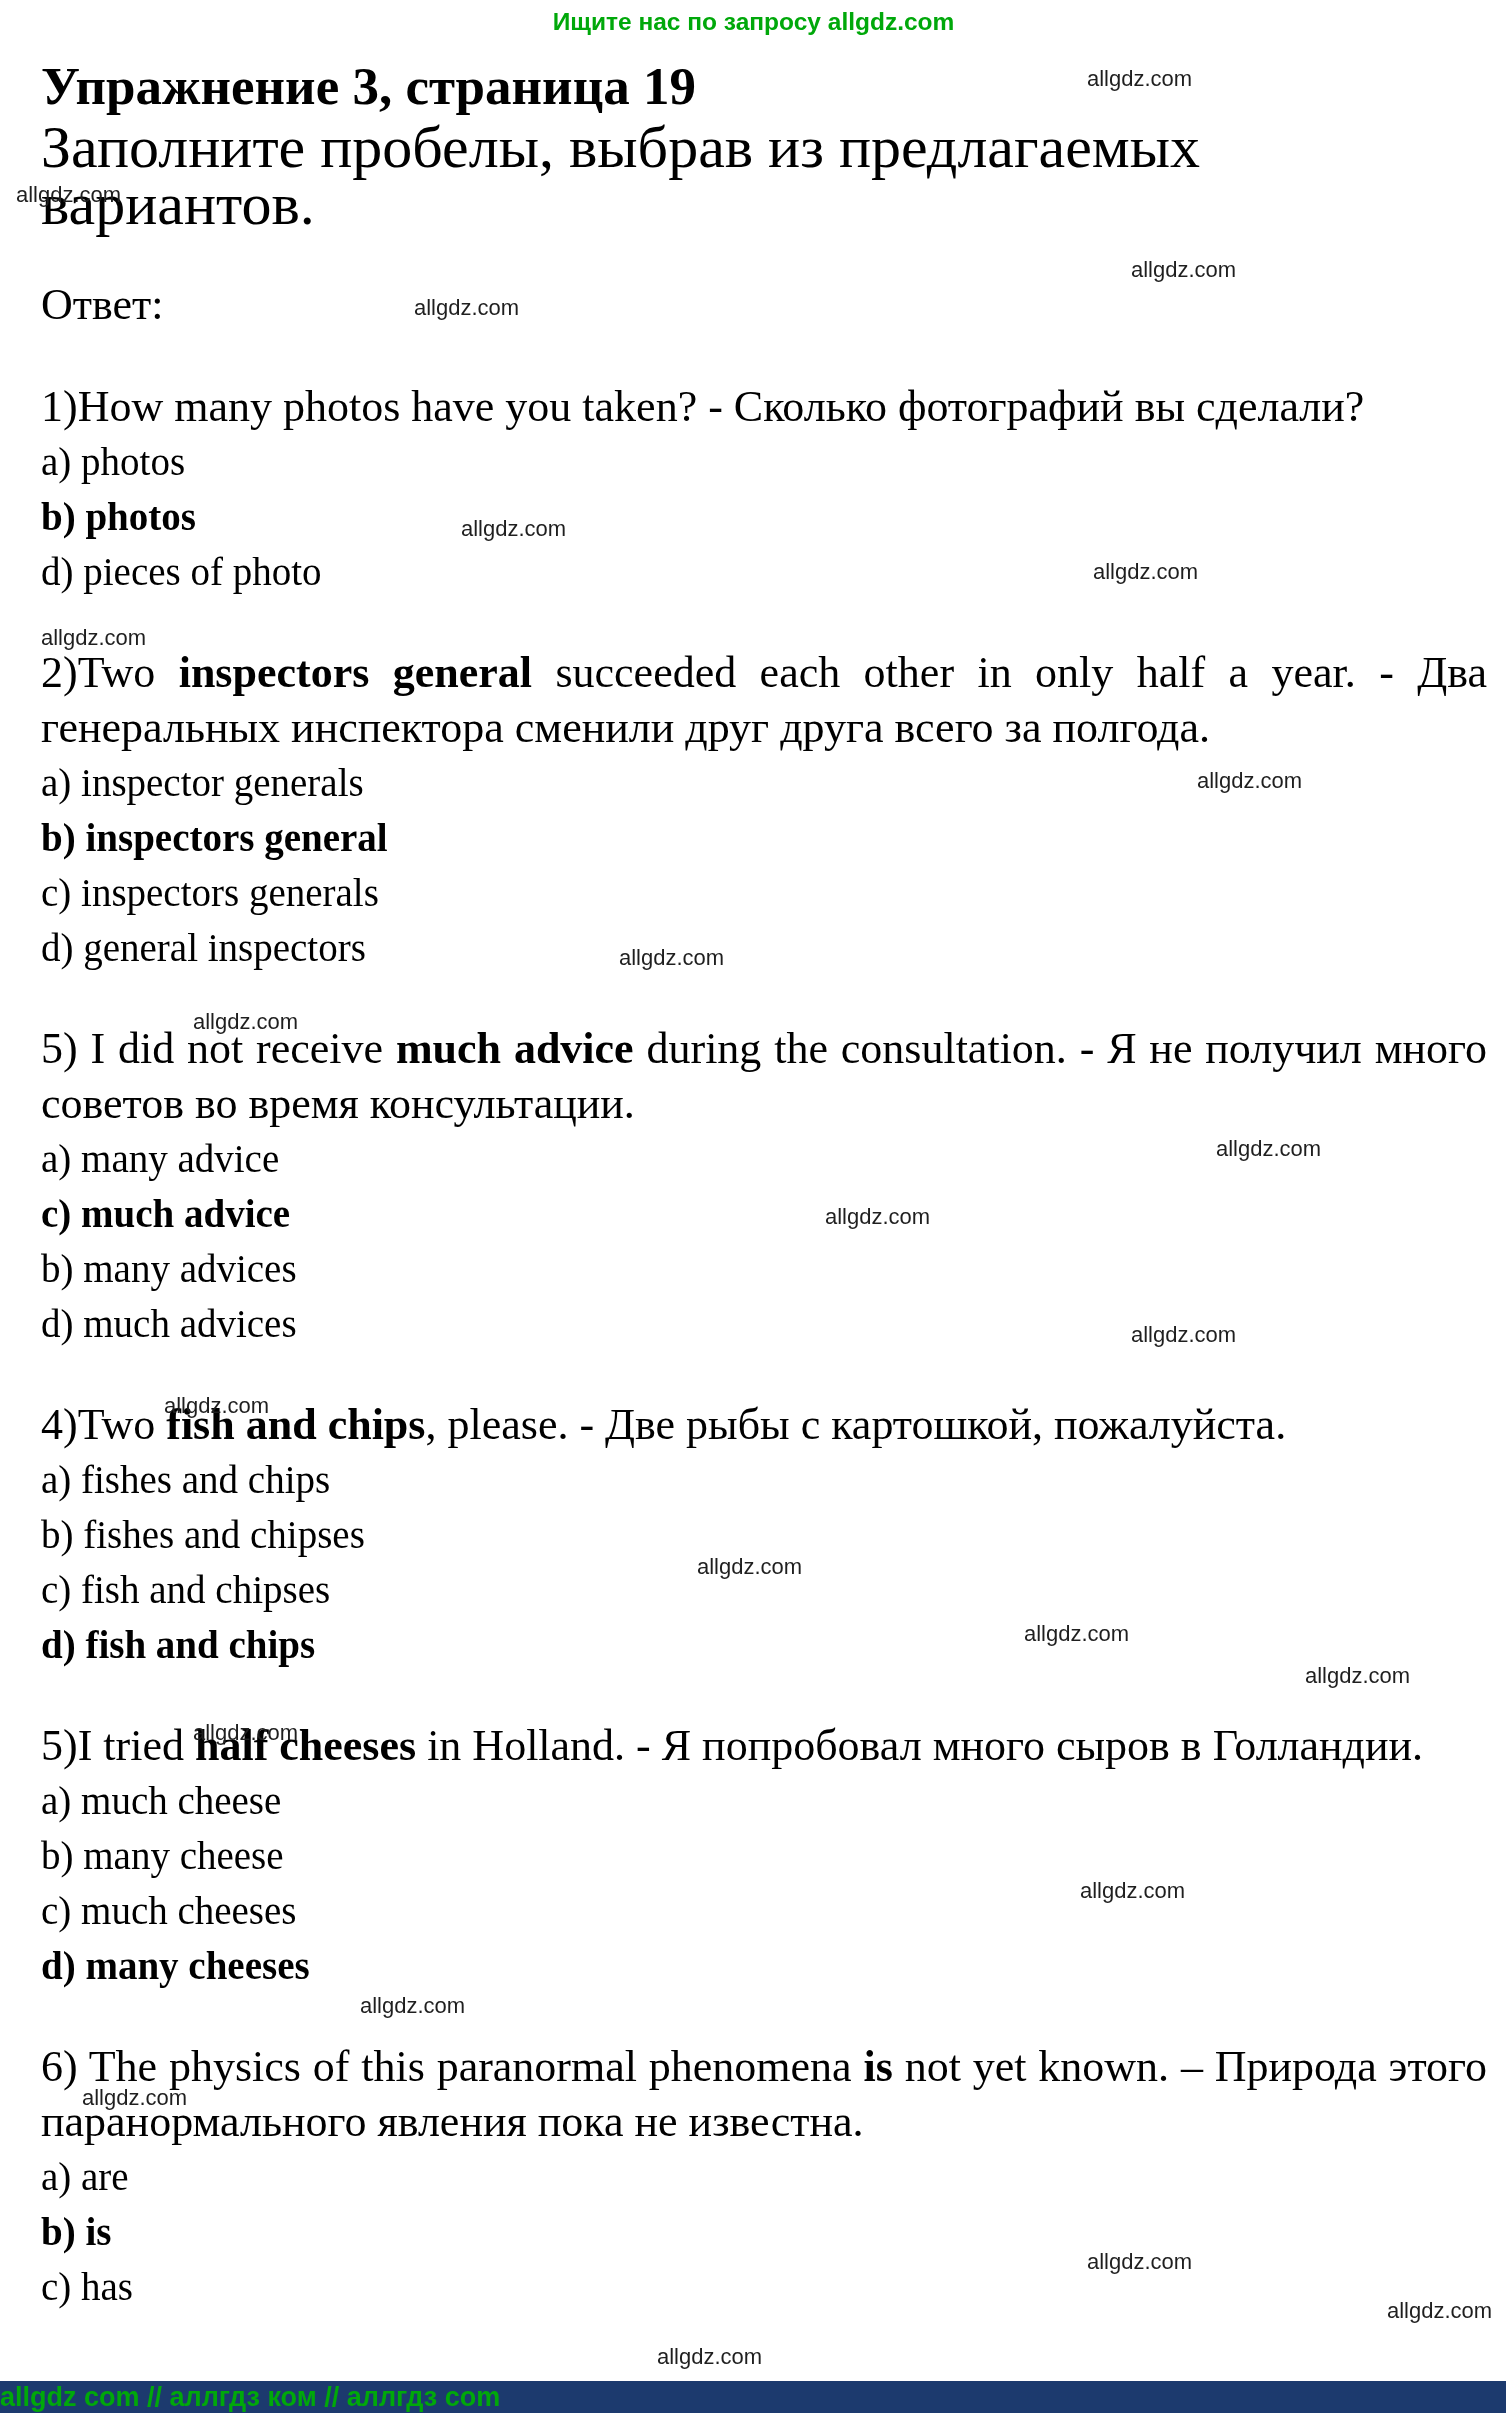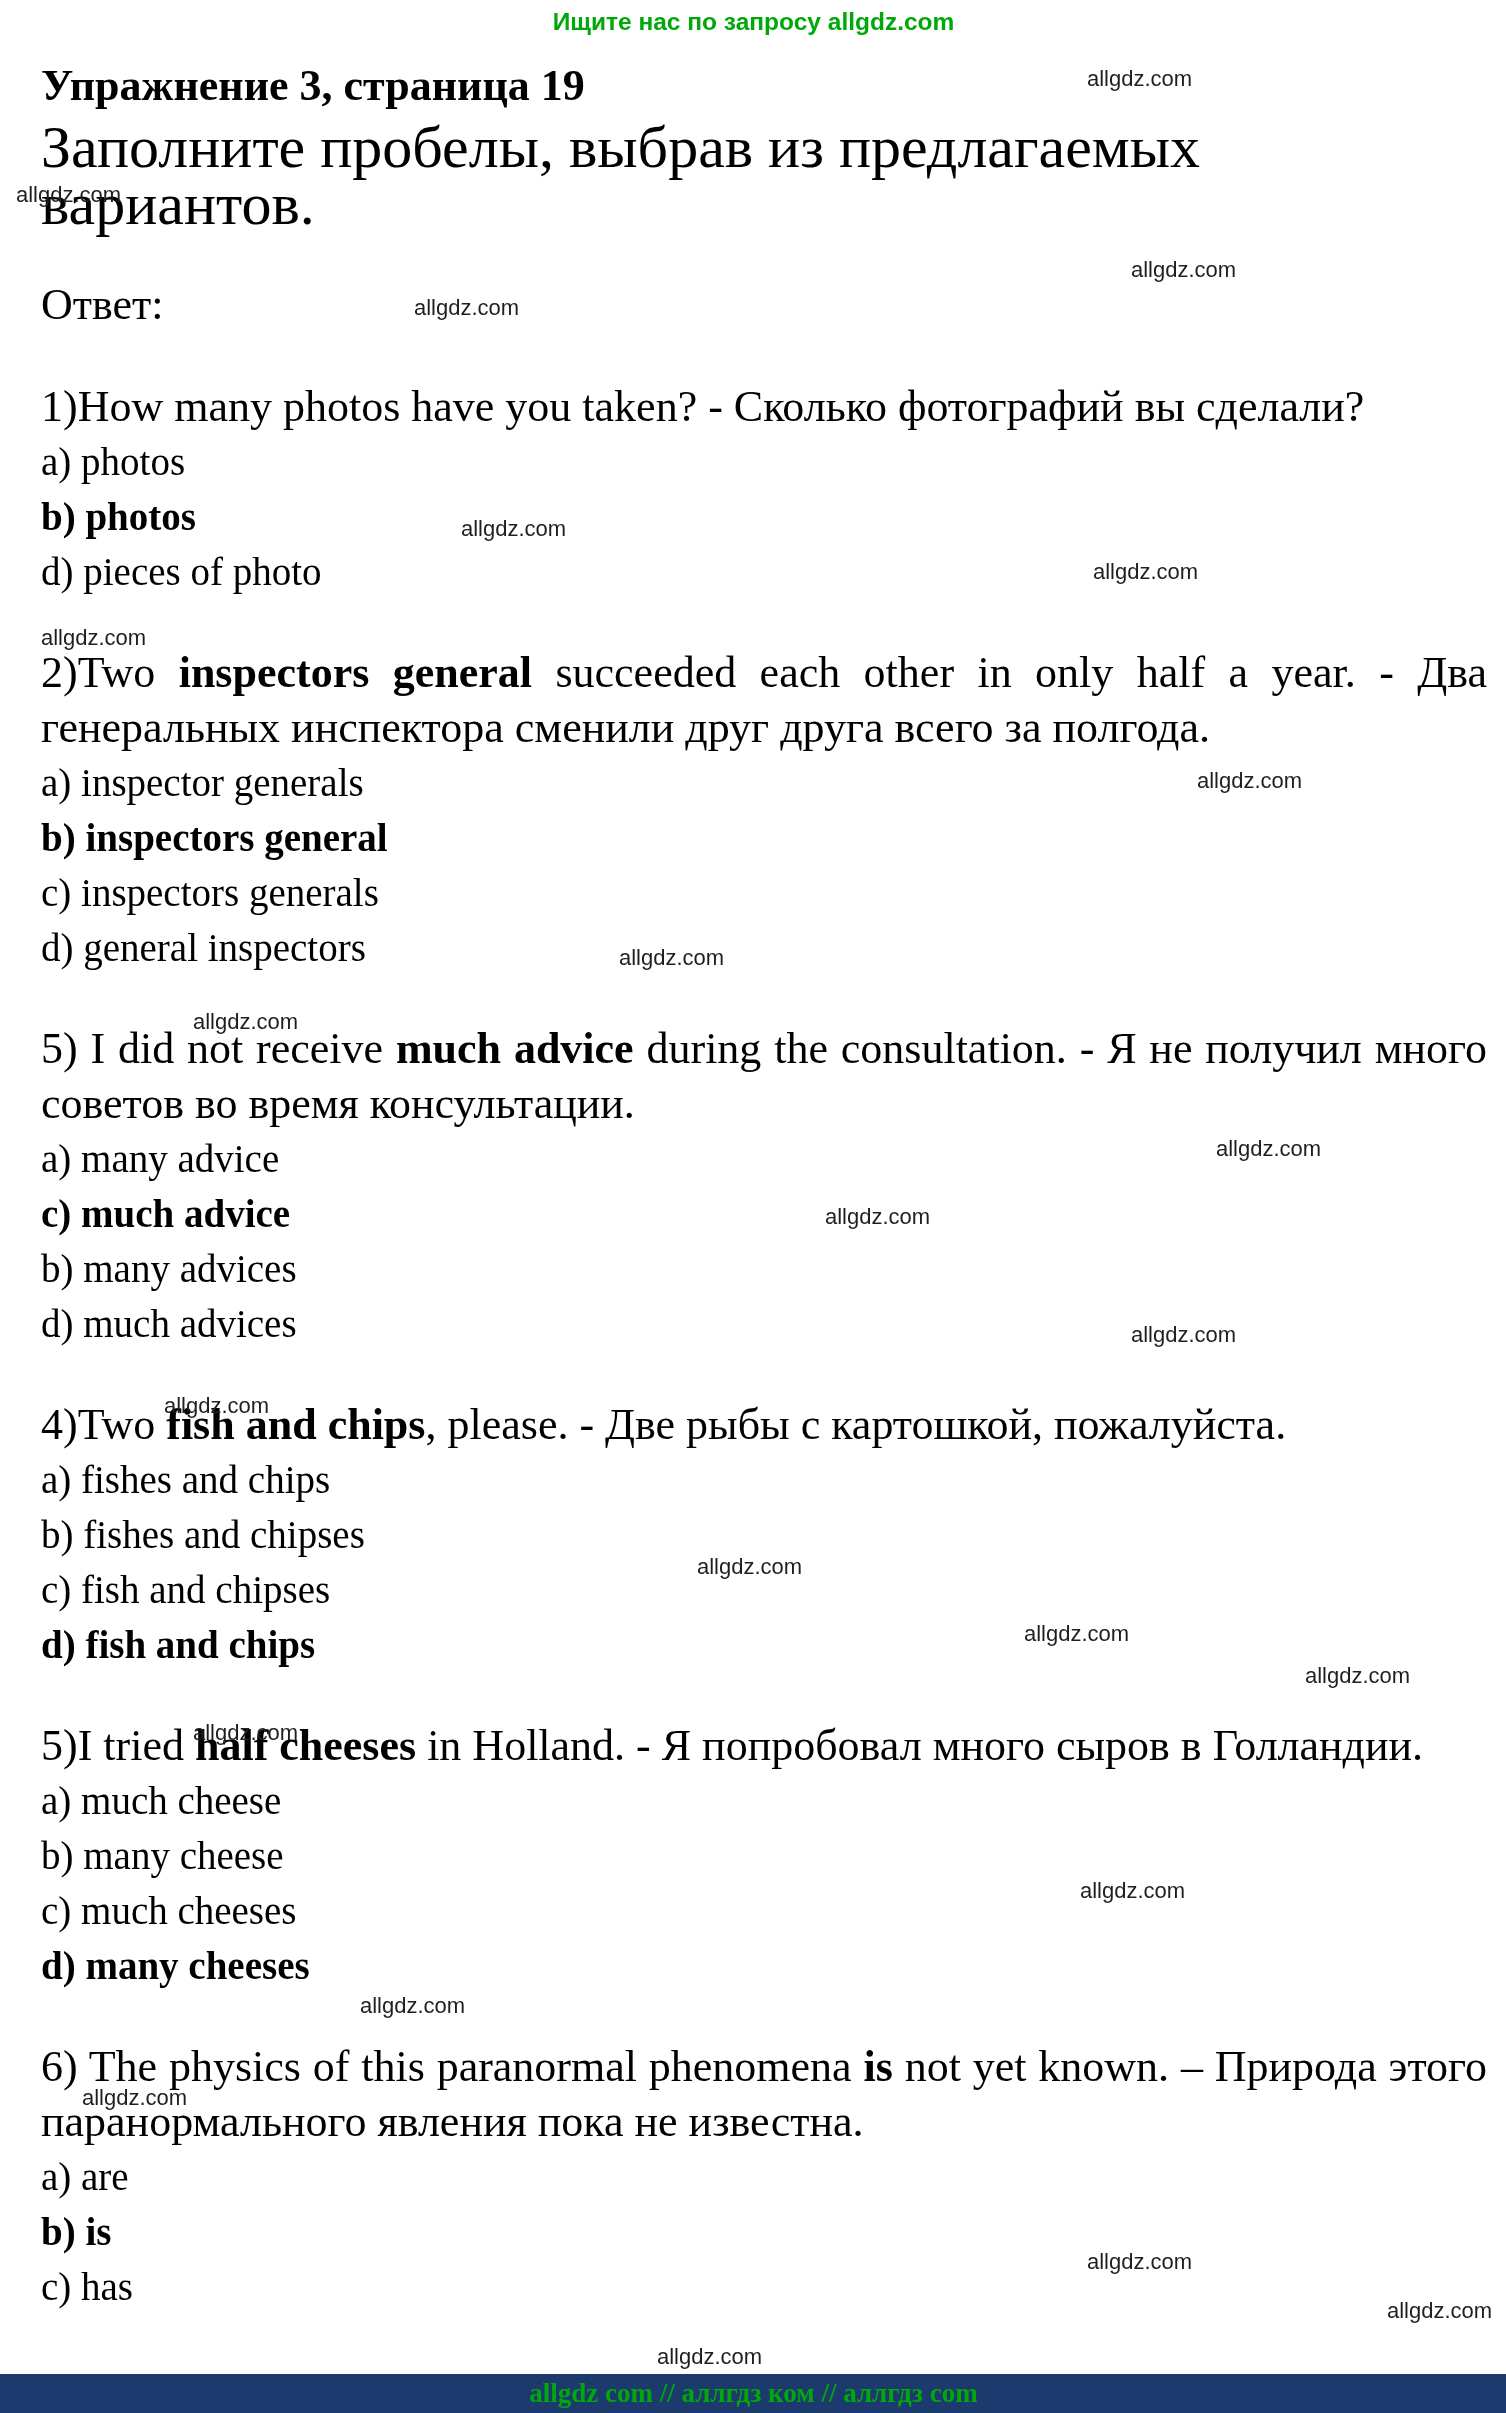--- a/index.html
+++ b/index.html
@@ -16,21 +16,21 @@
   .banner {
     padding-top: 8px;
     text-align: center;
     font-family: "Liberation Sans", sans-serif;
     font-size: 24.5px;
     font-weight: bold;
     color: var(--green, #00a80a);
   }
   .title {
     margin: 20.5px 35px 0 41px;
-    font-size: 44px;
+    font-size: 53px;
     line-height: 58px;
     font-weight: bold;
   }
   .subtitle {
     margin: 4.7px 35px 0 41px;
     font-size: 60px;
     line-height: 57px;
   }
   .answer-label {
     margin: 43px 35px 0 41px;
@@ -53,26 +53,26 @@
     position: absolute;
     font-family: "Liberation Sans", sans-serif;
     font-size: 22px;
     color: var(--watermark, #1f1f1f);
     white-space: nowrap;
   }
   .footer {
     position: absolute;
     left: 0; bottom: 0;
     width: 100%;
-    height: 39px;
+    height: 32px;
     background: var(--footer_bg, #1c3a6e);
     display: flex;
     align-items: center;
-    justify-content: center;
-    font-family: Liberation Serif, serif;
+    justify-content: flex-start;
+    font-family: Liberation Sans, sans-serif;
     font-size: 27px;
     font-weight: bold;
     color: var(--green, #00a80a);
   }
 </style>
 </head>
 <body>
 
 <div class="page">
 

